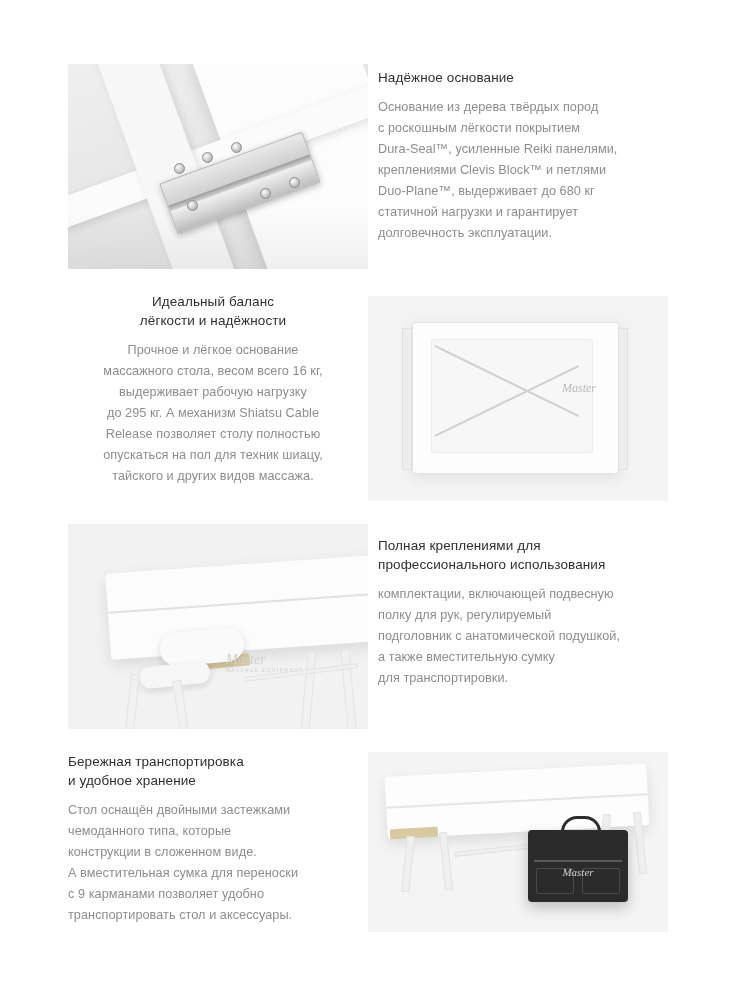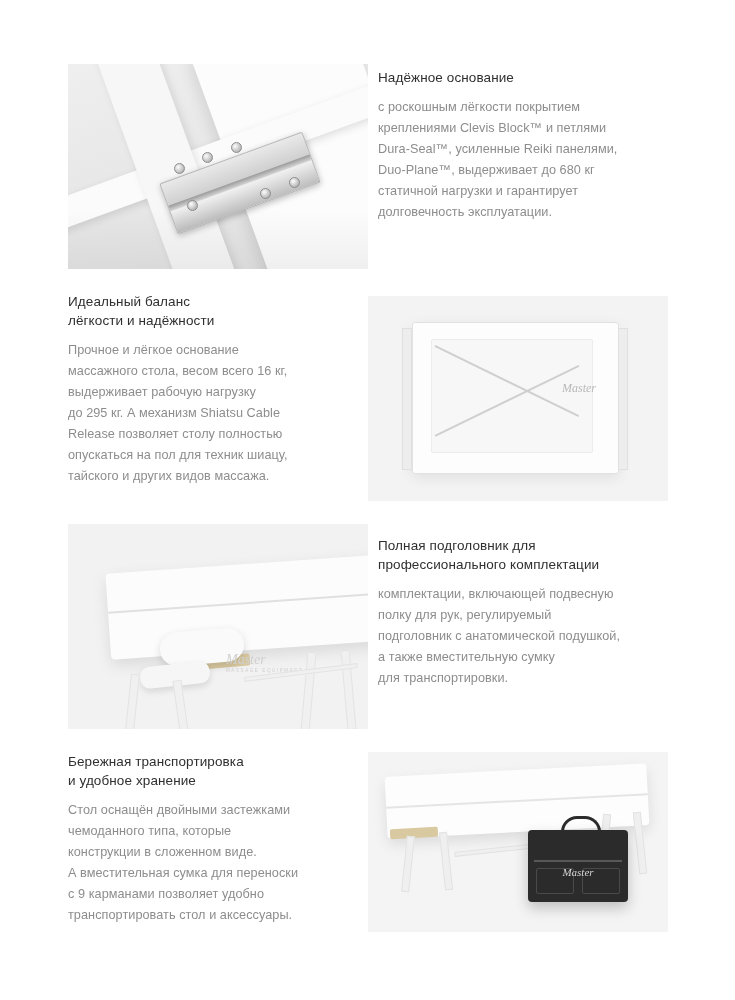--- a/index.html
+++ b/index.html
@@ -311,21 +311,21 @@
     left: 50%; top: 36px;
     transform: translateX(-50%);
     color: #d5d5d5;
     font-size: 11px;
     font-style: italic;
     font-family: "Liberation Serif", serif;
   }
 
   
   #text-foundation  { left: 378px; top: 68px;  width: 290px; }
-  #text-balance     { left: 68px;  top: 292px; width: 290px; }
+  #text-balance     { left: 68px;  top: 292px; width: 290px; text-align: center; }
   #text-complete    { left: 378px; top: 536px; width: 296px; }
   #text-transport   { left: 68px;  top: 752px; width: 290px; }
 </style>
 </head>
 <body>
 
 <div class="page">
 
   <div class="photo" id="photo-hinge">
     <div class="panel-r"></div>
@@ -339,23 +339,24 @@
     <div class="screw" style="left:221px; top:113px;"></div>
     <div class="screw" style="left:119px; top:136px;"></div>
     <div class="shadow-soft"></div>
   </div>
 
   <div class="block" id="text-foundation">
     <h2 class="heading">
       <span class="line">Надёжное основание</span>
     </h2>
     <p class="body-text">
+      <span class="line">Основание из дерева твёрдых пород</span>
       <span class="line">с роскошным лёгкости покрытием</span>
+      <span class="line">Dura-Seal™, усиленные Reiki панелями,</span>
       <span class="line">креплениями Clevis Block™ и петлями</span>
-      <span class="line">Dura-Seal™, усиленные Reiki панелями,</span>
       <span class="line">Duo-Plane™, выдерживает до 680 кг</span>
       <span class="line">статичной нагрузки и гарантирует</span>
       <span class="line">долговечность эксплуатации.</span>
     </p>
   </div>
 
   <div class="block" id="text-balance">
     <h2 class="heading">
       <span class="line">Идеальный баланс</span>
       <span class="line">лёгкости и надёжности</span>
@@ -394,22 +395,22 @@
     </div>
     <div class="leg" style="left:60px; top:150px; width:7px; height:55px; transform:rotate(6deg);"></div>
     <div class="leg" style="left:108px; top:156px; width:7px; height:50px; transform:rotate(-8deg);"></div>
     <div class="leg" style="left:236px; top:128px; width:7px; height:78px; transform:rotate(5deg);"></div>
     <div class="leg" style="left:276px; top:126px; width:7px; height:78px; transform:rotate(-5deg);"></div>
     <div class="leg" style="left:176px; top:146px; width:112px; height:3px; transform:rotate(-7deg);"></div>
   </div>
 
   <div class="block" id="text-complete">
     <h2 class="heading">
-      <span class="line">Полная подголовник для</span>
-      <span class="line">профессионального комплектации</span>
+      <span class="line">Полная креплениями для</span>
+      <span class="line">профессионального использования</span>
     </h2>
     <p class="body-text">
       <span class="line">комплектации, включающей подвесную</span>
       <span class="line">полку для рук, регулируемый</span>
       <span class="line">подголовник с анатомической подушкой,</span>
       <span class="line">а также вместительную сумку</span>
       <span class="line">для транспортировки.</span>
     </p>
   </div>
 

